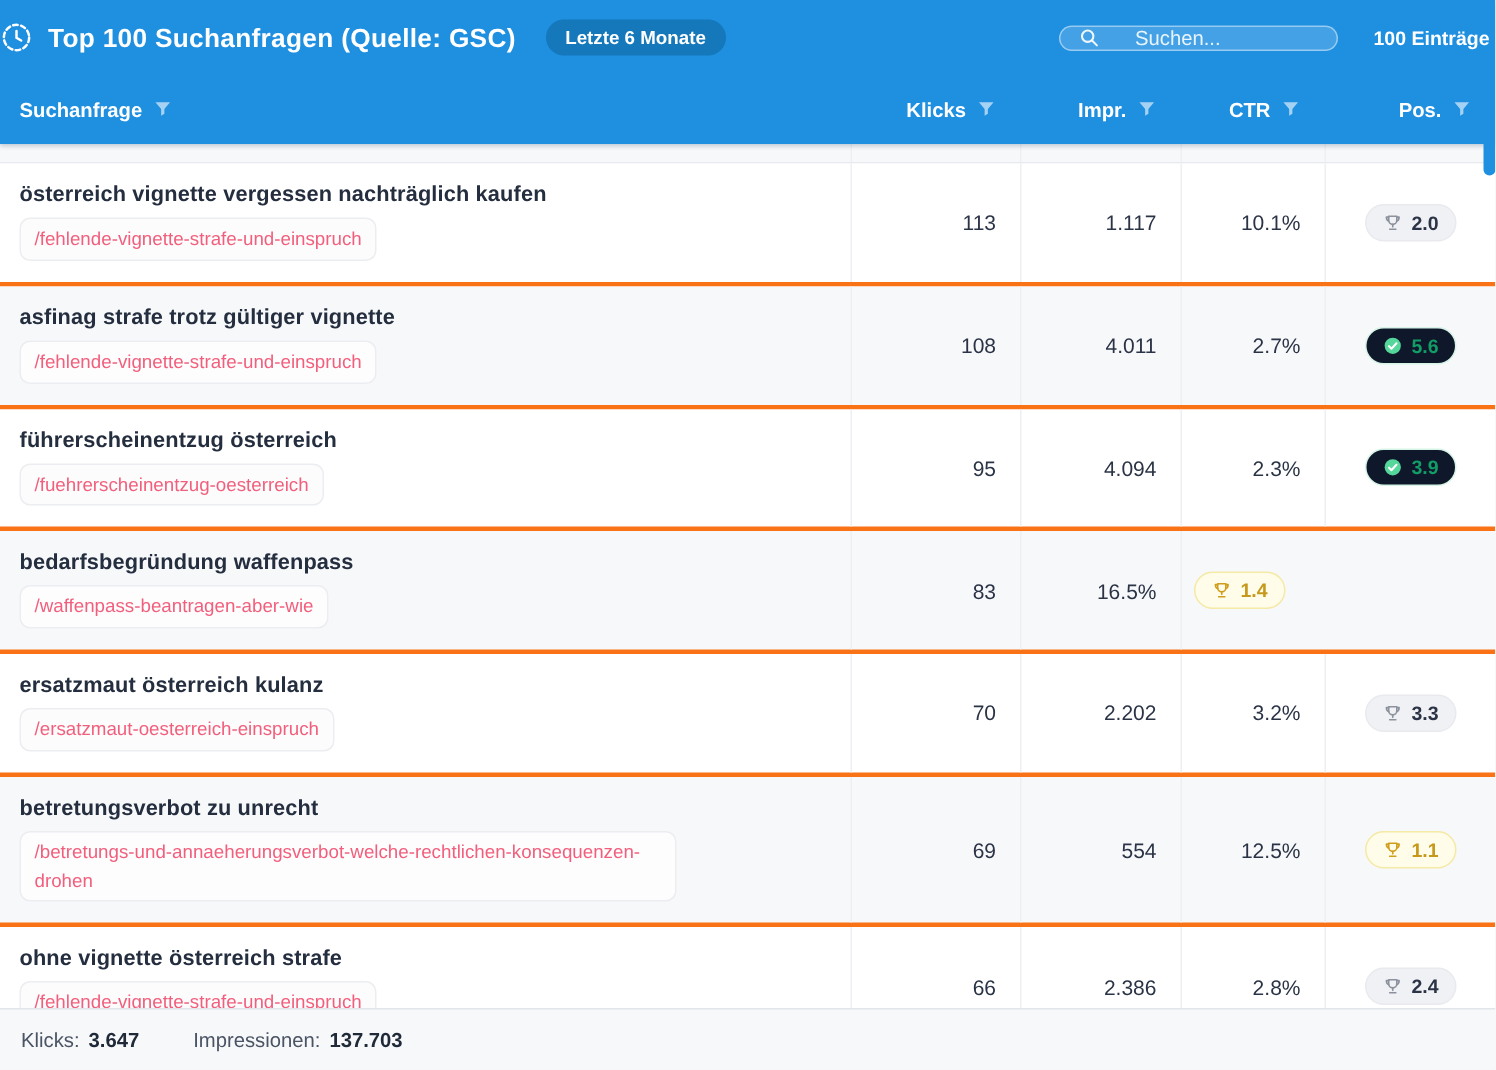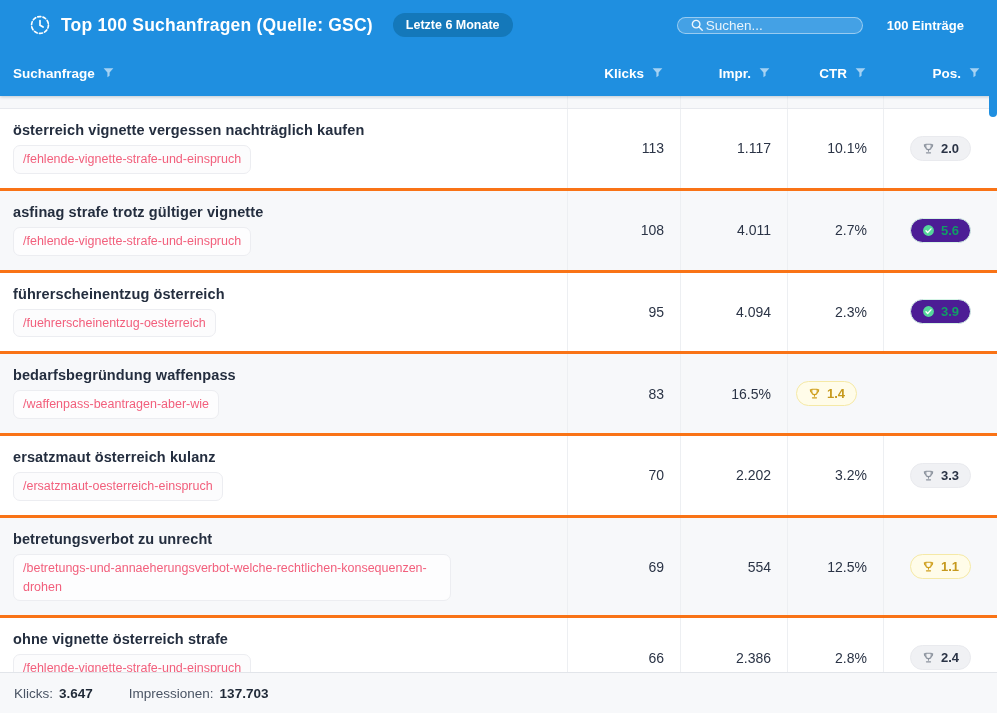--- a/index.html
+++ b/index.html
@@ -8,29 +8,29 @@
     width:997px; height:713px; position:relative; overflow:hidden;
     background:#fff; display:flex; flex-direction:column;
   }
 
   
   .header {
     background:#1f8fe0; color:#fff; flex:0 0 96px;
     display:flex; flex-direction:column;
     box-shadow:0 1px 3px rgba(20,60,100,.25); z-index:2;
   }
-  .title-row { height:50px; display:flex; align-items:center; padding:0 29px; gap:10px; }
+  .title-row { height:50px; display:flex; align-items:center; padding:0 0; gap:10px; }
   .clock-icon { width:22px; height:22px; flex:0 0 auto; }
   .page-title { font-size:17.5px; font-weight:700; letter-spacing:.2px; white-space:nowrap; }
   .period-badge {
     margin-left:10px; background:#1478ba; color:#fff; font-size:12.5px; font-weight:600;
     padding:5px 13px; border-radius:14px; white-space:nowrap;
   }
   .search-wrap {
-    margin-left:auto; display:flex; align-items:center; gap:2px;
+    margin-left:auto; display:flex; align-items:center; gap:24px;
     background:rgba(255,255,255,.17); border:1px solid rgba(255,255,255,.45);
     border-radius:16px; height:17px; padding:0 12px; width:186px;
   }
   .search-wrap svg { flex:0 0 auto; }
   .search-input {
     background:transparent; border:none; outline:none; color:#fff;
     font-size:13.5px; width:100%; font-family:inherit;
   }
   .search-input::placeholder { color:rgba(255,255,255,.88); }
   .entries-label { margin-left:14px; margin-right:4px; font-size:13px; font-weight:600; white-space:nowrap; }
@@ -72,21 +72,21 @@
     display:flex; align-items:center; justify-content:flex-end;
     padding-right:26px; border-left:1px solid #edeff2;
   }
   .badge {
     display:inline-flex; align-items:center; gap:6px; height:25px; padding:0 11px;
     border-radius:13px; font-size:13px; font-weight:700; border:1.5px solid transparent;
   }
   .badge svg { width:13px; height:13px; }
   .badge-gray  { background:#f0f1f4; color:#2b3446; border-color:#e9eaee; }
   .badge-gray  .trophy-icon { color:#8b929d; }
-  .badge-green { background:#4c1d95; color:#129c66; border-color:#d6f4e6;justify-content:flex-end; }
+  .badge-green { background:#0f172a; color:#129c66; border-color:#d6f4e6;justify-content:flex-end; }
   .badge-gold  { background:#fffce9; color:#c6991d; border-color:#f5e9a6; }
   .badge-gold  .trophy-icon { color:#cf9e1c; }
   .badge .check-circle-icon { display:none; }
   .badge-green .check-circle-icon { display:block; }
 
   
   .footer {
     flex:0 0 41px; background:#f7f8fa; border-top:1px solid #e2e5ea;
     display:flex; align-items:center; padding:0 14px; gap:36px; z-index:2;
   }

